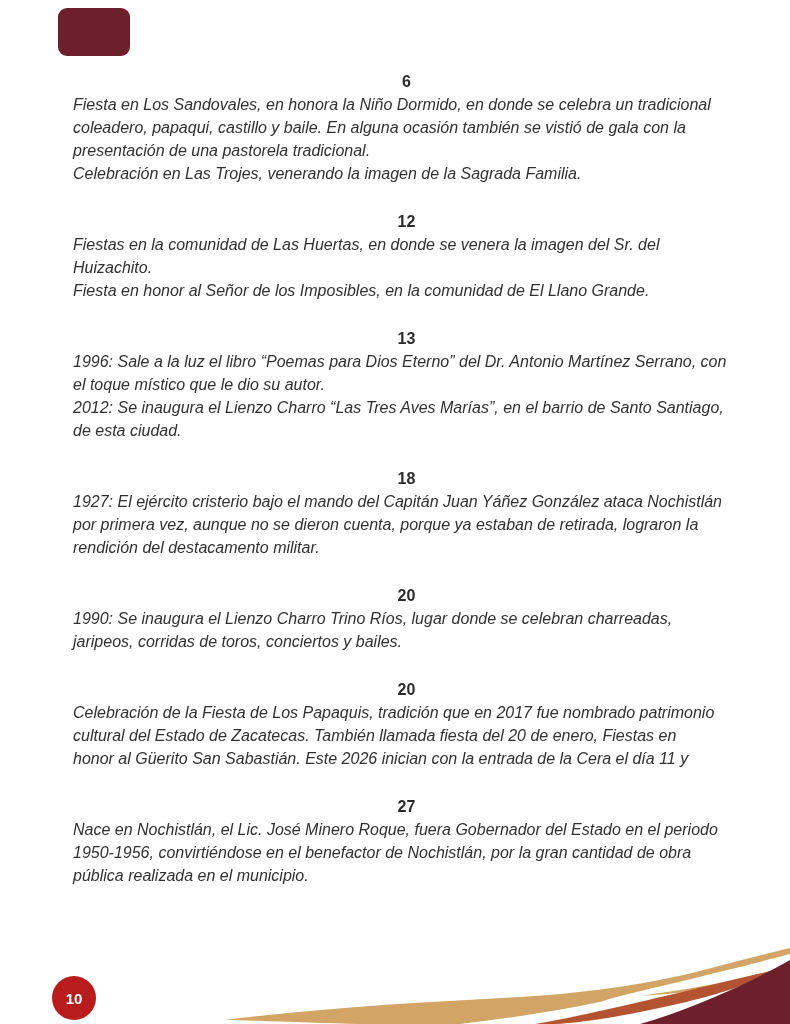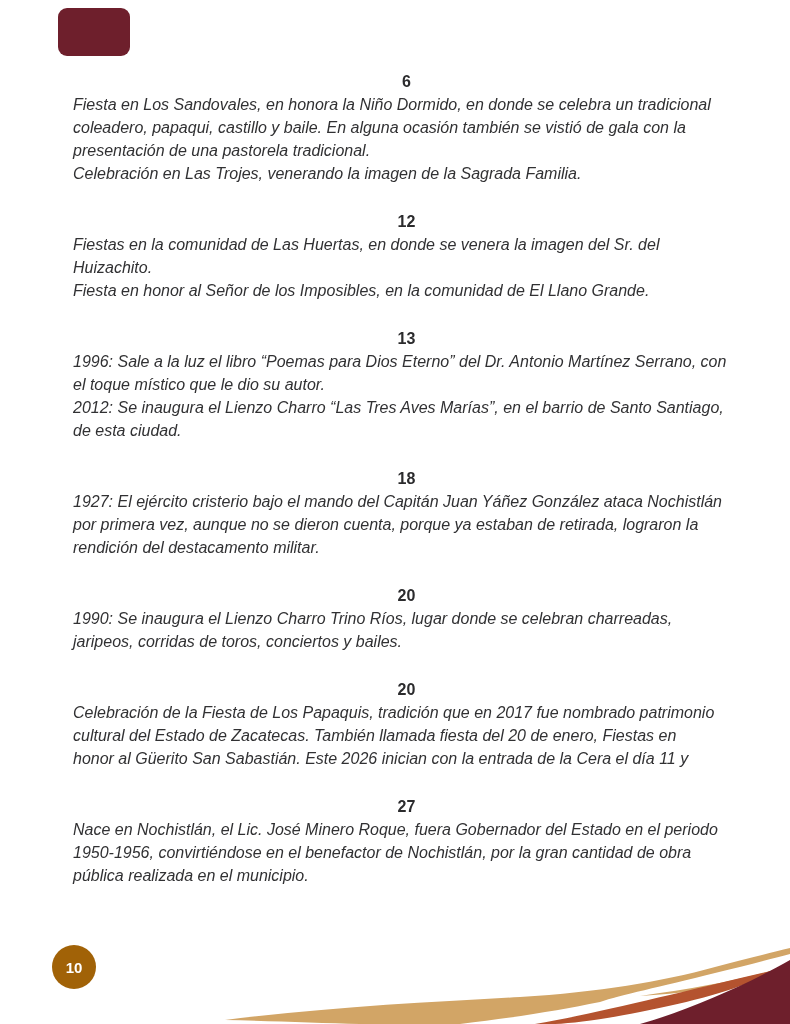--- a/index.html
+++ b/index.html
@@ -38,25 +38,25 @@
   .entry-line {
     font-size: 16px;
     line-height: 23px;
     white-space: nowrap;
     color: #313133;
     font-style: italic;
   }
   .page-badge {
     position: absolute;
     left: 52px;
-    top: 945px;
+    top: 976px;
     width: 44px;
     height: 44px;
     border-radius: 50%;
-    background: #a16207;
+    background: #b91c1c;
     display: flex;
     align-items: center;
     justify-content: center;
   }
   .page-badge span {
     color: #ffffff;
     font-size: 15px;
     font-weight: bold;
   }
   .wave {

